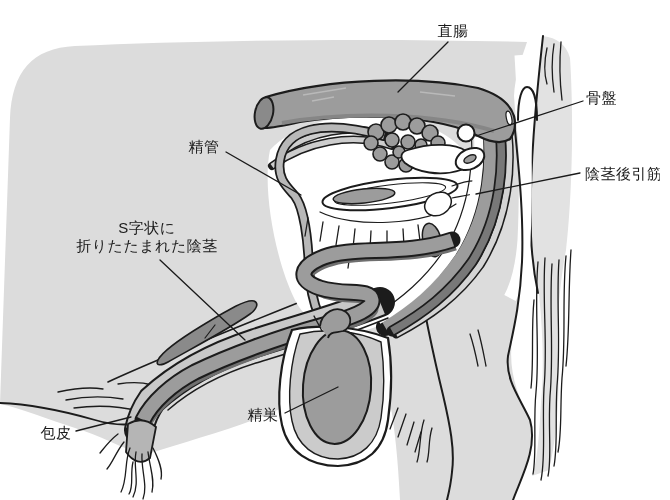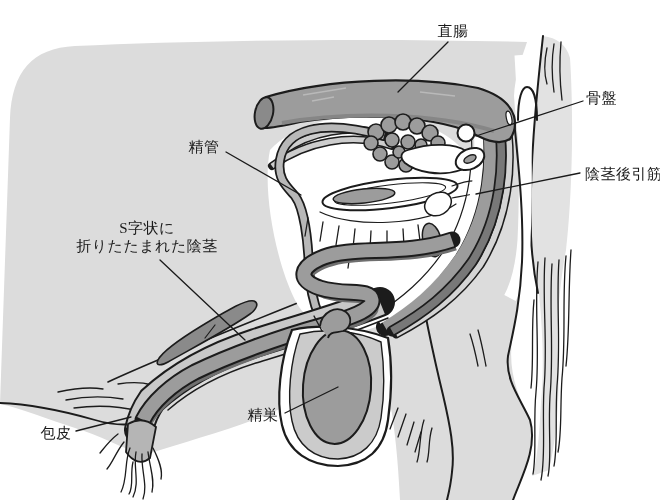--- a/index.html
+++ b/index.html
@@ -1,19 +1,19 @@
 <!DOCTYPE html>
 <html style="--background: #ffffff; --body: #dcdcdc; --body_light: #e2e2e2; --organ: #9c9c9c; --organ_dark: #8a8a8a; --retractor: #787878; --sheath: #c8c8c8; --cord: #b8b8b8; --band_light: #d4d4d4; --scrotum_inner: #cbcbcb; --outline: #1c1c1c; --label: #1a1a1a;"><head>
 <meta charset="utf-8">
 <style>
   html,body { margin:0; padding:0; background:#fff; }
   .stage {
     position:relative; width:660px; height:500px;
     background:var(--background,#fff); overflow:hidden;
-    font-family:Liberation Serif, serif;
+    font-family:Liberation Sans, sans-serif;
   }
   svg { display:block; }
   .ln   { fill:none; stroke:var(--outline,#1c1c1c); stroke-linecap:round; }
   .hair { fill:none; stroke:var(--outline,#1c1c1c); stroke-width:1.3; stroke-linecap:round; }
   .bodyfill  { fill:var(--body,#dcdcdc); }
   .tailfill  { fill:var(--body_light,#e2e2e2); }
   .organ     { fill:var(--organ,#9c9c9c); stroke:var(--outline,#1c1c1c); }
   .organdark { fill:var(--organ_dark,#8a8a8a); stroke:var(--outline,#1c1c1c); }
   .bone      { fill:#ffffff; stroke:var(--outline,#1c1c1c); }
   .label-text {

